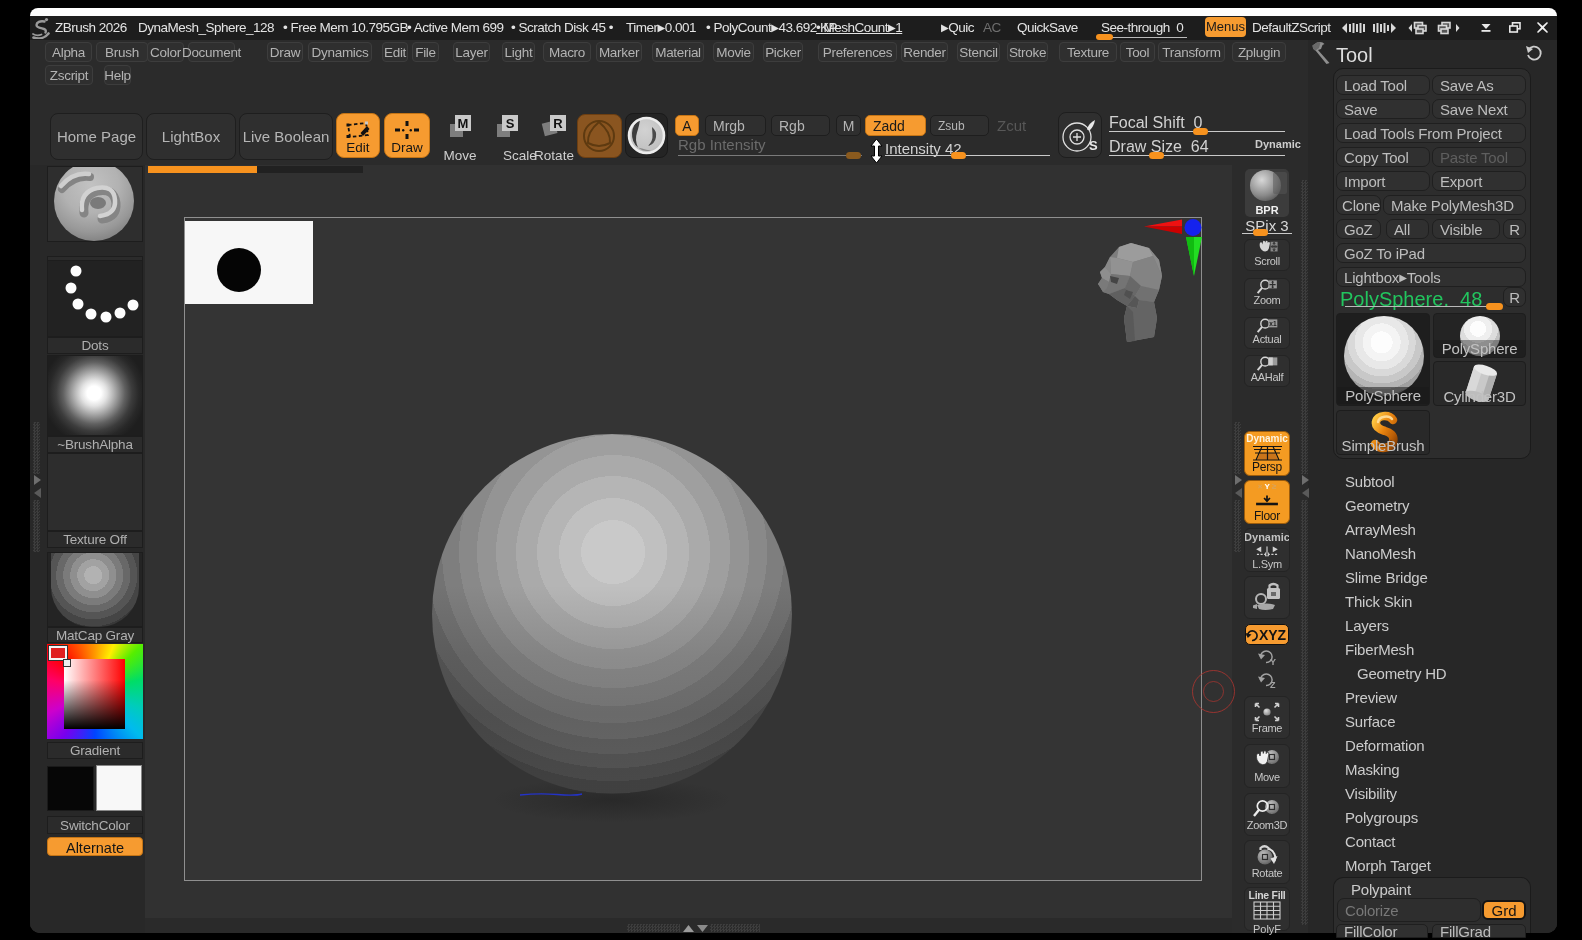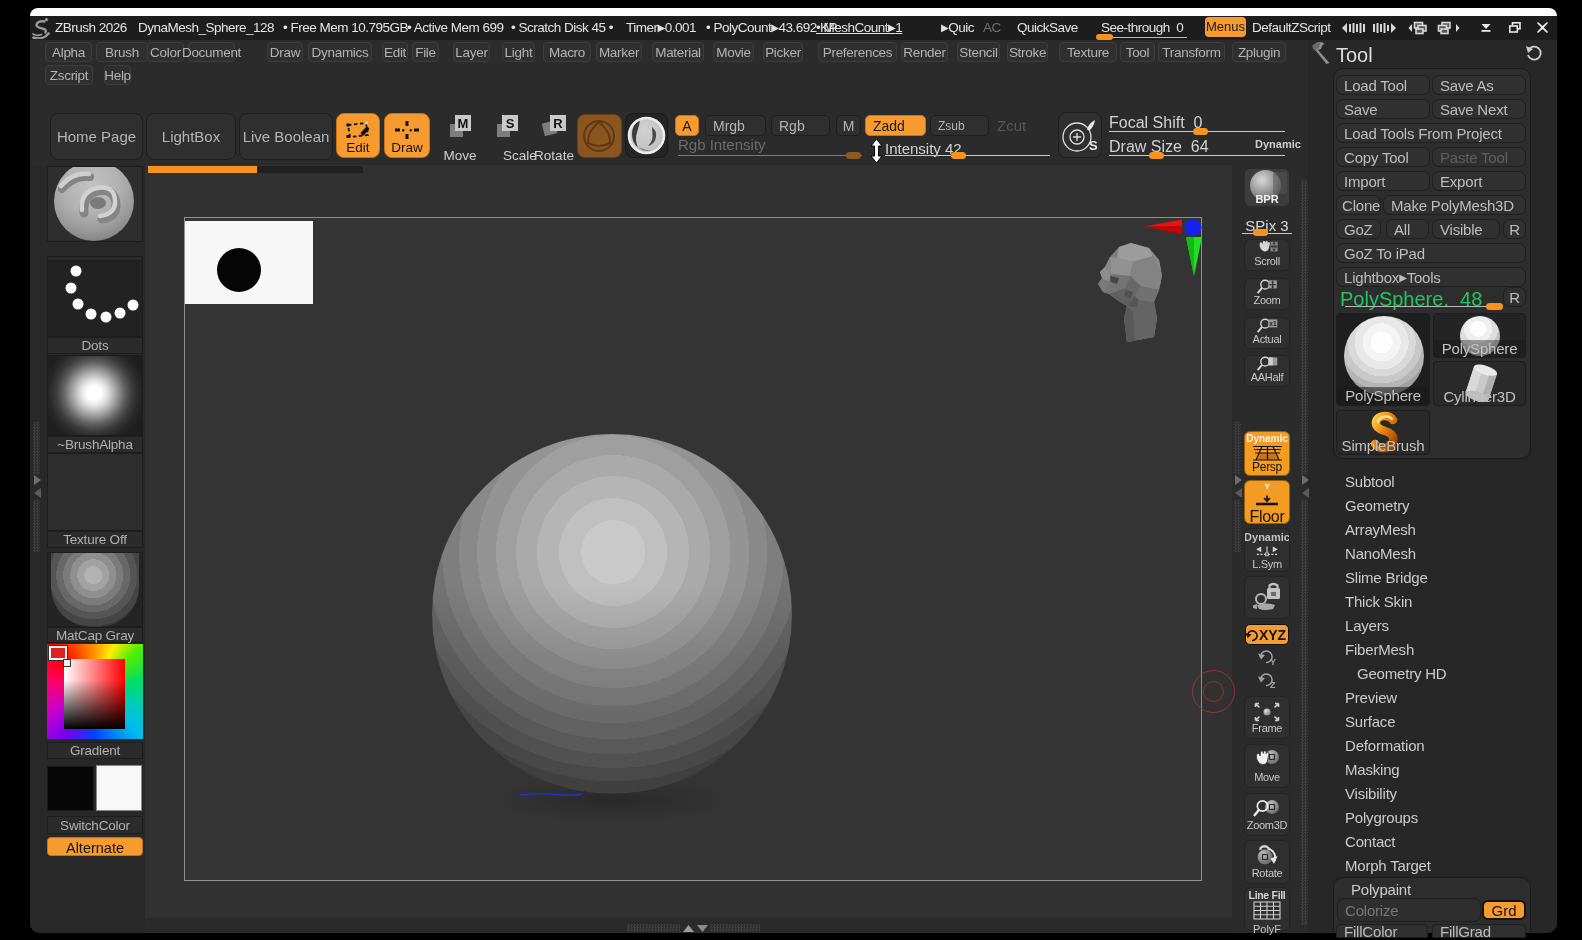--- a/index.html
+++ b/index.html
@@ -385,21 +385,21 @@
   <svg class="abs" style="left:1233px; top:474px;" width="10" height="26" viewBox="0 0 10 26">
     <path d="M2 1 L9 6 L2 11 Z" fill="#6e6e6e"></path>
       <path d="M9 14 L2 19 L9 24 Z" fill="#5a5a5a"></path>
   </svg>
   <div class="grip" style="left:1301px; top:180px; height:294px;"></div>
   <div class="grip" style="left:1301px; top:500px; height:425px;"></div>
   <svg class="abs" style="left:1300px; top:474px;" width="10" height="26" viewBox="0 0 10 26">
     <path d="M2 1 L9 6 L2 11 Z" fill="#6e6e6e"></path>
       <path d="M9 14 L2 19 L9 24 Z" fill="#5a5a5a"></path>
   </svg>
-  <div class="abs" style="left:1245px; top:169px; width:44px; height:37px; background:#3c3c3c; border-radius:5px; overflow:hidden;">
+  <div class="abs" style="left:1245px; top:169px; width:44px; height:48px; background:#3c3c3c; border-radius:5px; overflow:hidden;">
     <div style="position:absolute; left:5px; top:1px; width:31px; height:31px; border-radius:50%; background:radial-gradient(circle at 38% 32%, #d8d8d8, #8a8a8a 55%, #3e3e3e 95%);"></div>
     <div style="position:absolute; right:2px; top:3px; width:14px; height:22px; background:#555; opacity:0.5; border-radius:2px;"></div>
     <div style="position:absolute; left:0; bottom:1px; width:100%; text-align:center; color:#f0f0f0; font-size:11px; font-weight:bold;">BPR</div>
   </div>
   <div class="abs" style="left:1244px; top:217px; width:46px; text-align:center; font-size:15px; color:#d8d8d8;">SPix 3</div>
   <div class="track" style="left:1242px; top:233px; width:50px;"></div>
   <div class="slhandle" style="left:1253px; top:229px;"></div>
   <div class="icbtn" style="top:239px; height:32px;">
     <svg width="24" height="17" viewBox="0 0 24 17">
       <g fill="#d5d5d5">
@@ -450,21 +450,21 @@
       </g>
     </svg>
     <div class="cap" style="color:#141414; font-size:12px; line-height:13px;">Persp</div>
   </div>
   <div class="icbtn obtn" style="top:480px; height:44px; border-color:#9c5c0c; background:#f49b22; justify-content:flex-start;">
     <div style="font-size:8px; font-weight:bold; line-height:8px; margin-top:2px; color:#d8a45c;">× <span style="color:#fff;">Y</span> ≥</div>
     <svg width="32" height="22" viewBox="0 0 32 22" style="display:block; margin-top:3px;">
       <path d="M16 2 L16 8 M12 5.5 L16 10 L20 5.5" stroke="#141414" stroke-width="2.4" fill="none"></path>
       <rect x="1" y="12" width="30" height="3.5" fill="#141414"></rect>
     </svg>
-    <div class="cap" style="color:#141414; font-size:16px; line-height:13px;">Floor</div>
+    <div class="cap" style="color:#141414; font-size:12px; line-height:13px;">Floor</div>
   </div>
   <div class="icbtn" style="top:528px; height:44px; justify-content:flex-start;">
     <div style="font-size:11px; font-weight:bold; color:#c2c2c2; line-height:12px; margin-top:2px;">Dynamic</div>
     <svg width="32" height="18" viewBox="0 0 32 18" style="display:block; margin-top:2px;">
       <g fill="#d0d0d0">
           <path d="M1 6 L8 2 L8 10 Z"></path>
           <path d="M31 6 L24 2 L24 10 Z"></path>
         </g>
       <g stroke="#d0d0d0" stroke-width="1.6" stroke-dasharray="3 2">
           <path d="M2 13 L30 13"></path>

